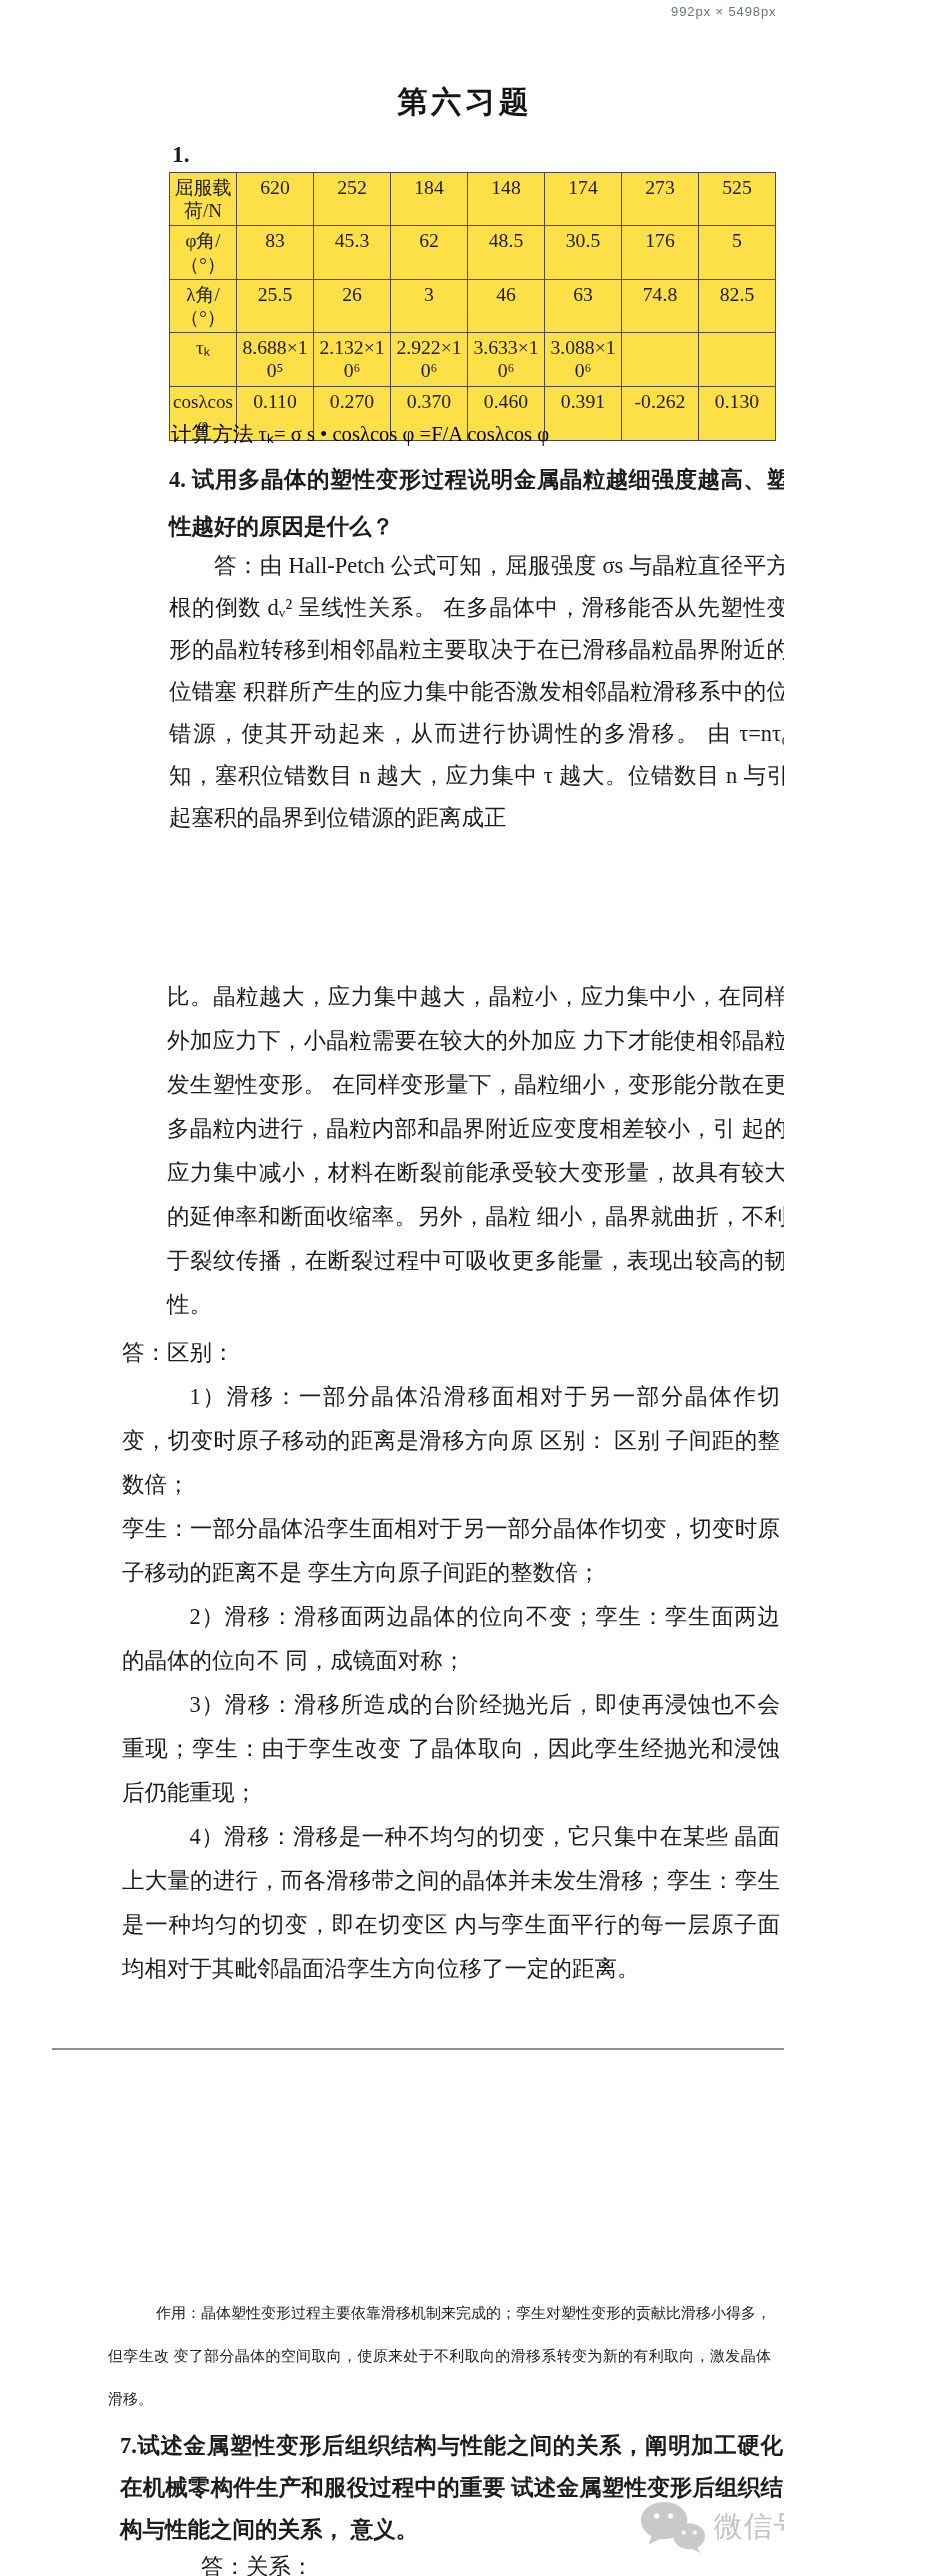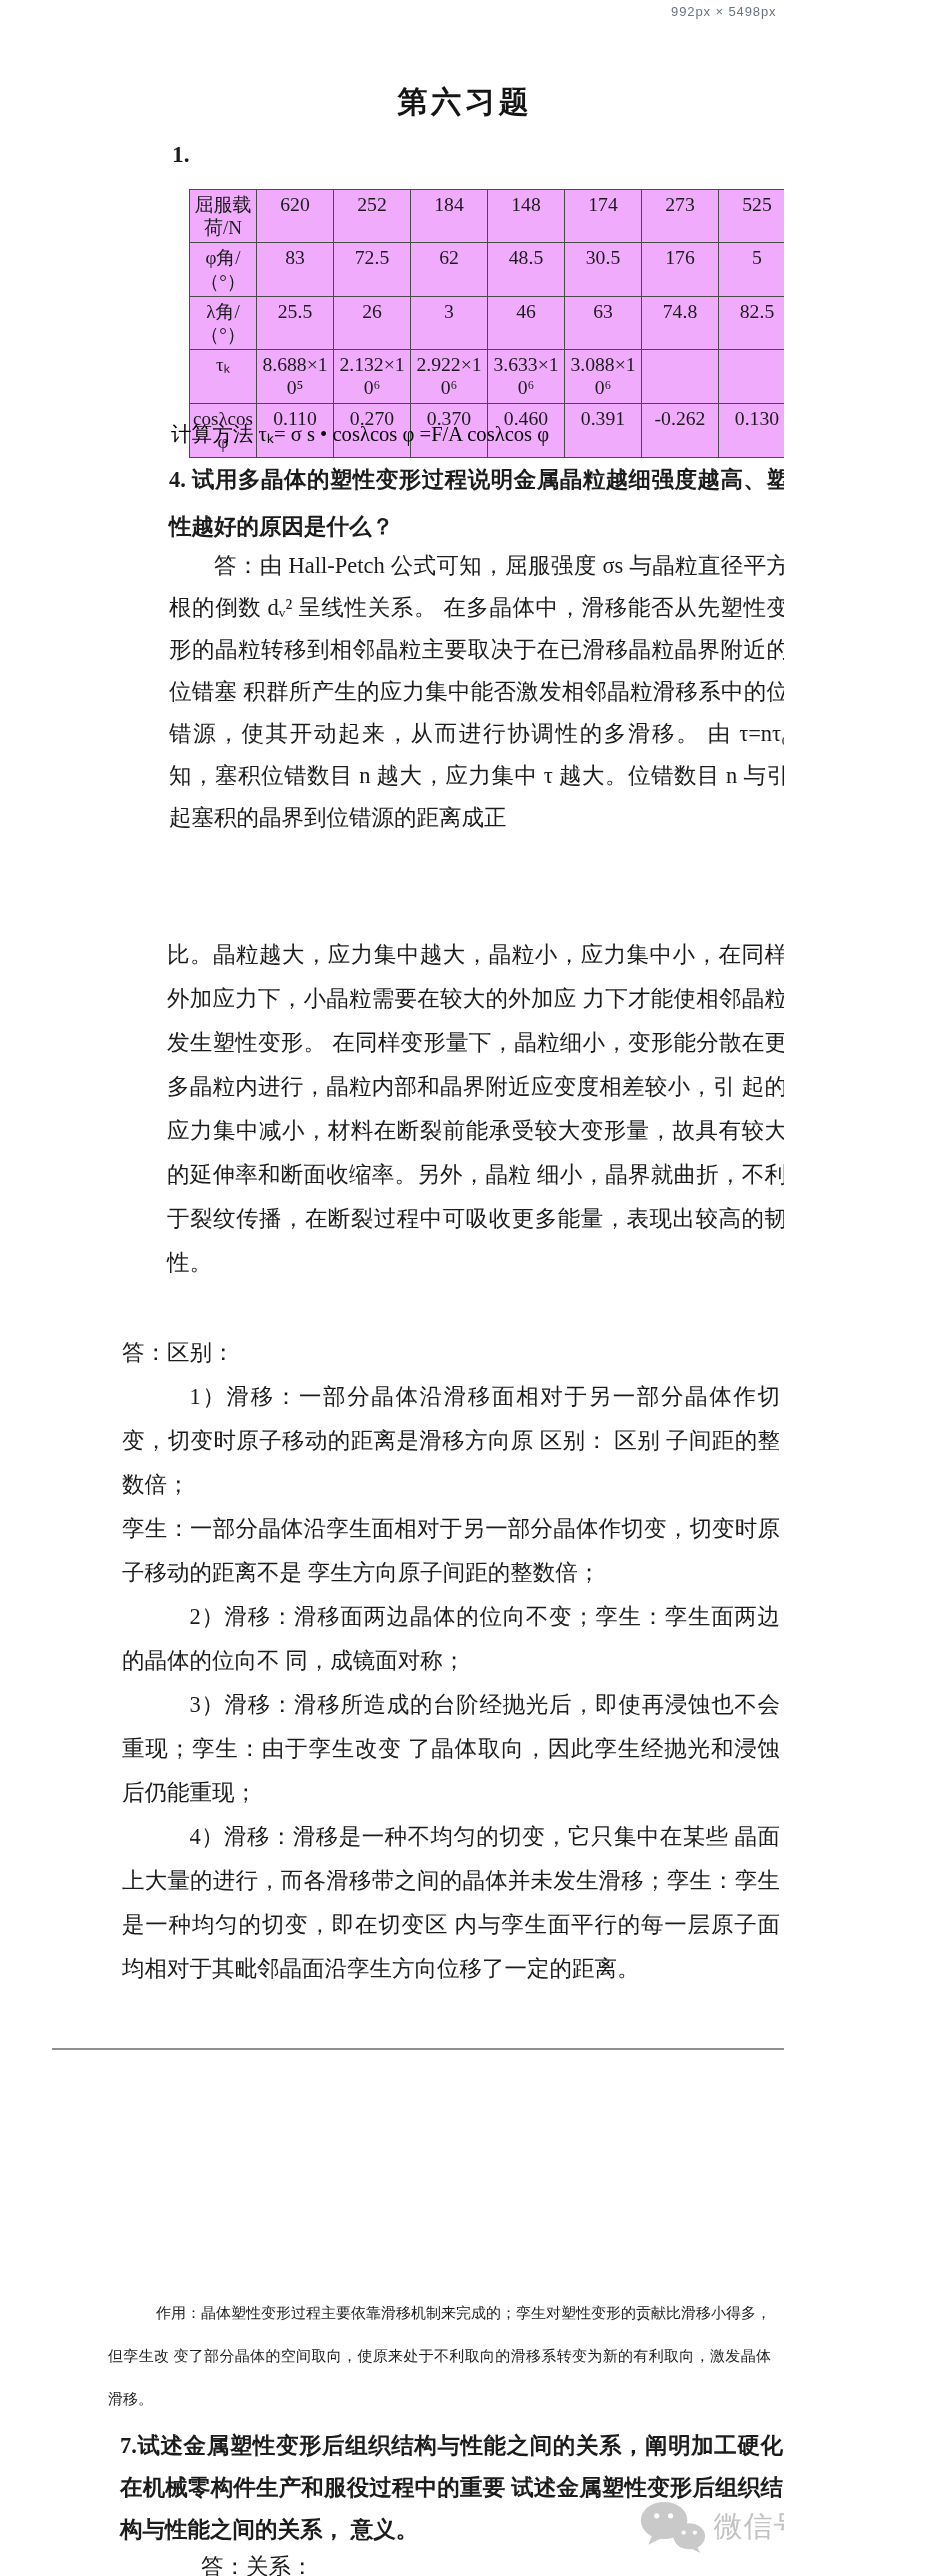--- a/index.html
+++ b/index.html
@@ -21,23 +21,23 @@
   .doc-title {
     position: absolute; top: 82px; left: 0; width: 930px;
     text-align: center; font-size: 30px; font-weight: bold;
     letter-spacing: 3.7px; color: #151515;
   }
   .q1-num {
     position: absolute; top: 141px; left: 172px;
     font-size: 23.4px; font-weight: bold;
   }
   table.data-table {
-    position: absolute; top: 189px; left: 169px;
+    position: absolute; top: 172px; left: 169px;
     border-collapse: collapse; table-layout: fixed;
-    width: 604px; background: #f0abfc; margin-left: 20px;
+    width: 604px; background: #fde047;
   }
   table.data-table td {
     border: 1.4px solid #4a4a4a;
     text-align: center; vertical-align: top;
     font-size: 19.7px; padding: 2.8px 2.8px;
     word-break: break-all; line-height: 23.4px;
     color: #1b1b1b;
   }
   table.data-table td.label-cell { font-size: 19px; }
   table.data-table col.c-label { width: 67px; }
@@ -55,21 +55,21 @@
     position: absolute; top: 456px; left: 169px; width: 620px;
     font-size: 22.5px; font-weight: bold; line-height: 47px;
     text-align: justify;
   }
   .a4p1 {
     position: absolute; top: 545px; left: 169px; width: 620px;
     font-size: 22.5px; line-height: 42px; text-align: justify;
     text-indent: 2em;
   }
   .a4p2 {
-    position: absolute; top: 933px; left: 167px; width: 620px;
+    position: absolute; top: 975px; left: 167px; width: 620px;
     font-size: 22.5px; line-height: 44px; text-align: justify;
   }
   .q6-heading {
     position: absolute; top: 1285px; left: 122px; width: 665px;
     font-size: 22.5px; font-weight: bold;
   }
   .q6-body {
     position: absolute; top: 1331px; left: 122px; width: 658px;
     font-size: 22.5px; line-height: 44px; text-align: justify; font-family: Liberation Serif, serif;
   }
@@ -132,21 +132,21 @@
           <td>252</td>
           <td>184</td>
           <td>148</td>
           <td>174</td>
           <td>273</td>
           <td>525</td>
         </tr>
         <tr>
           <td class="label-cell">φ角/（°）</td>
           <td>83</td>
-          <td>72.5</td>
+          <td>45.3</td>
           <td>62</td>
           <td>48.5</td>
           <td>30.5</td>
           <td>176</td>
           <td>5</td>
         </tr>
         <tr>
           <td class="label-cell">λ角/（°）</td>
           <td>25.5</td>
           <td>26</td>

